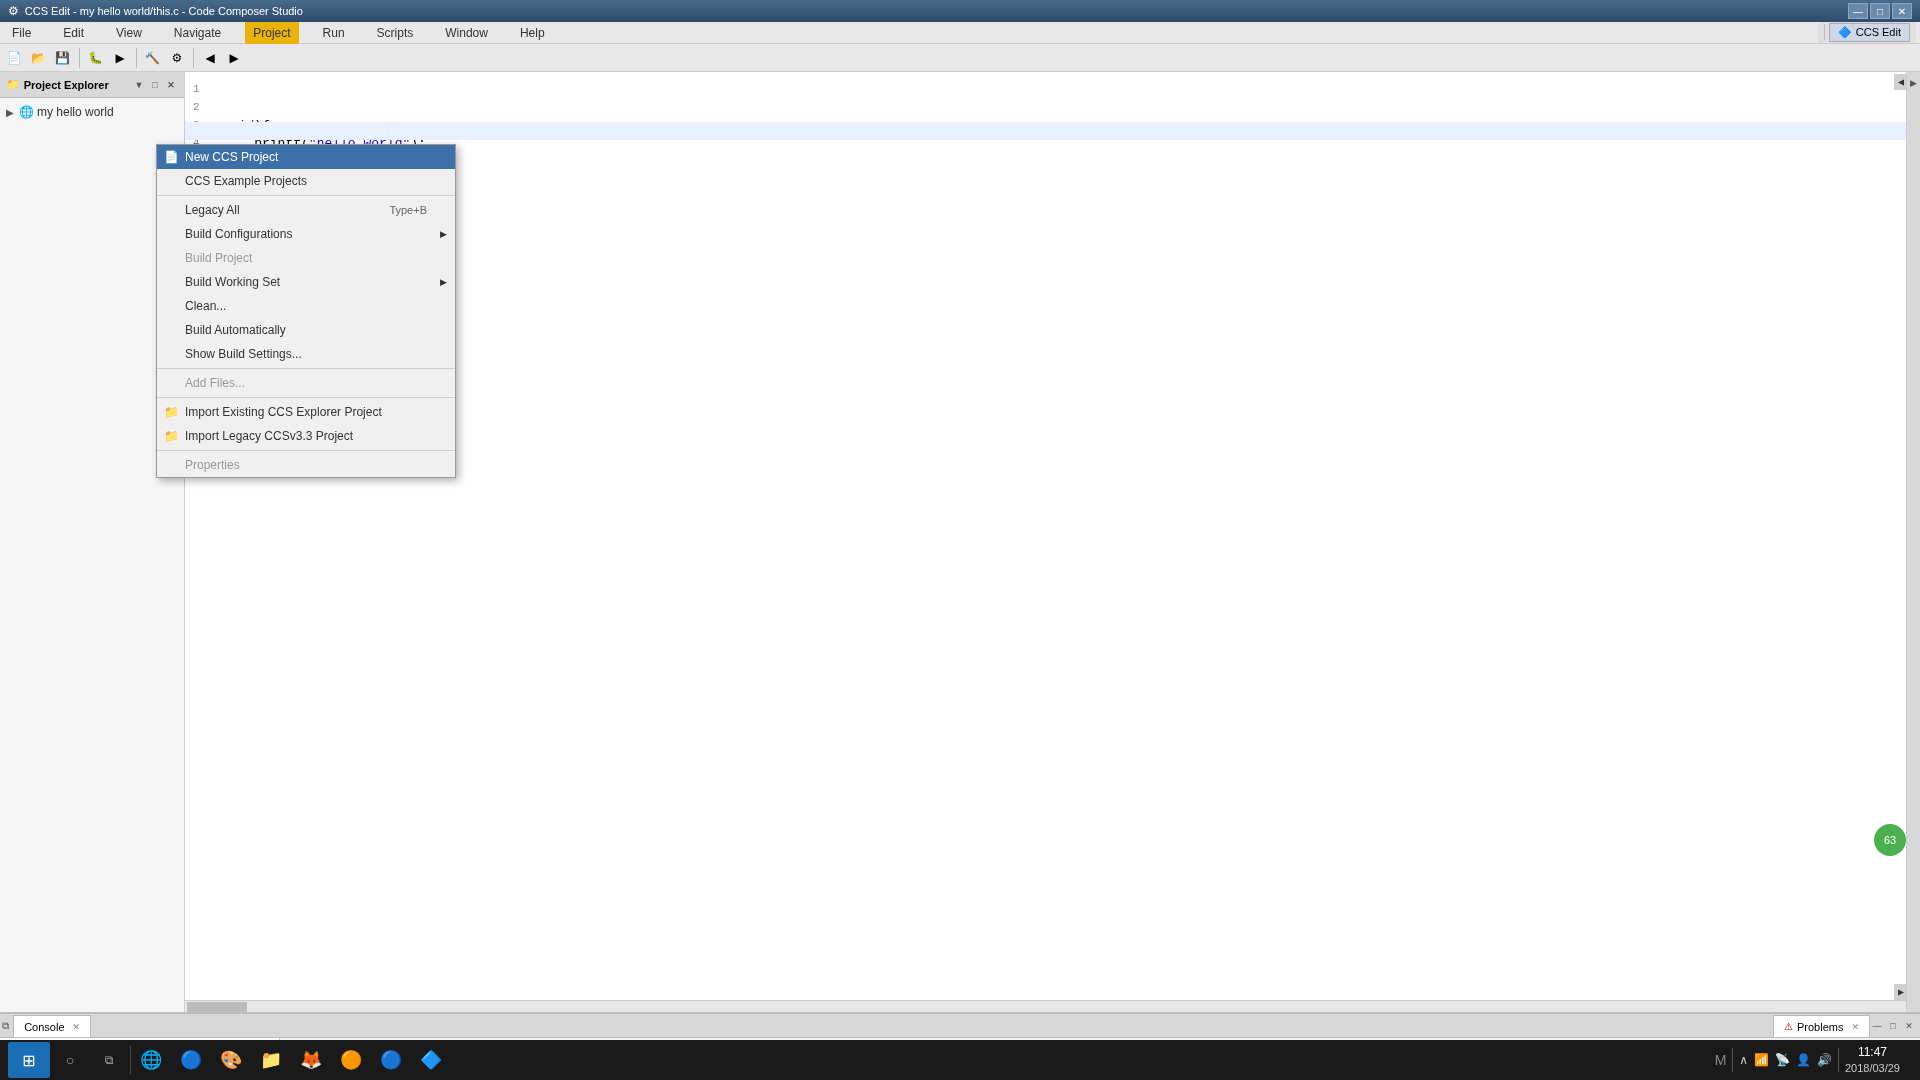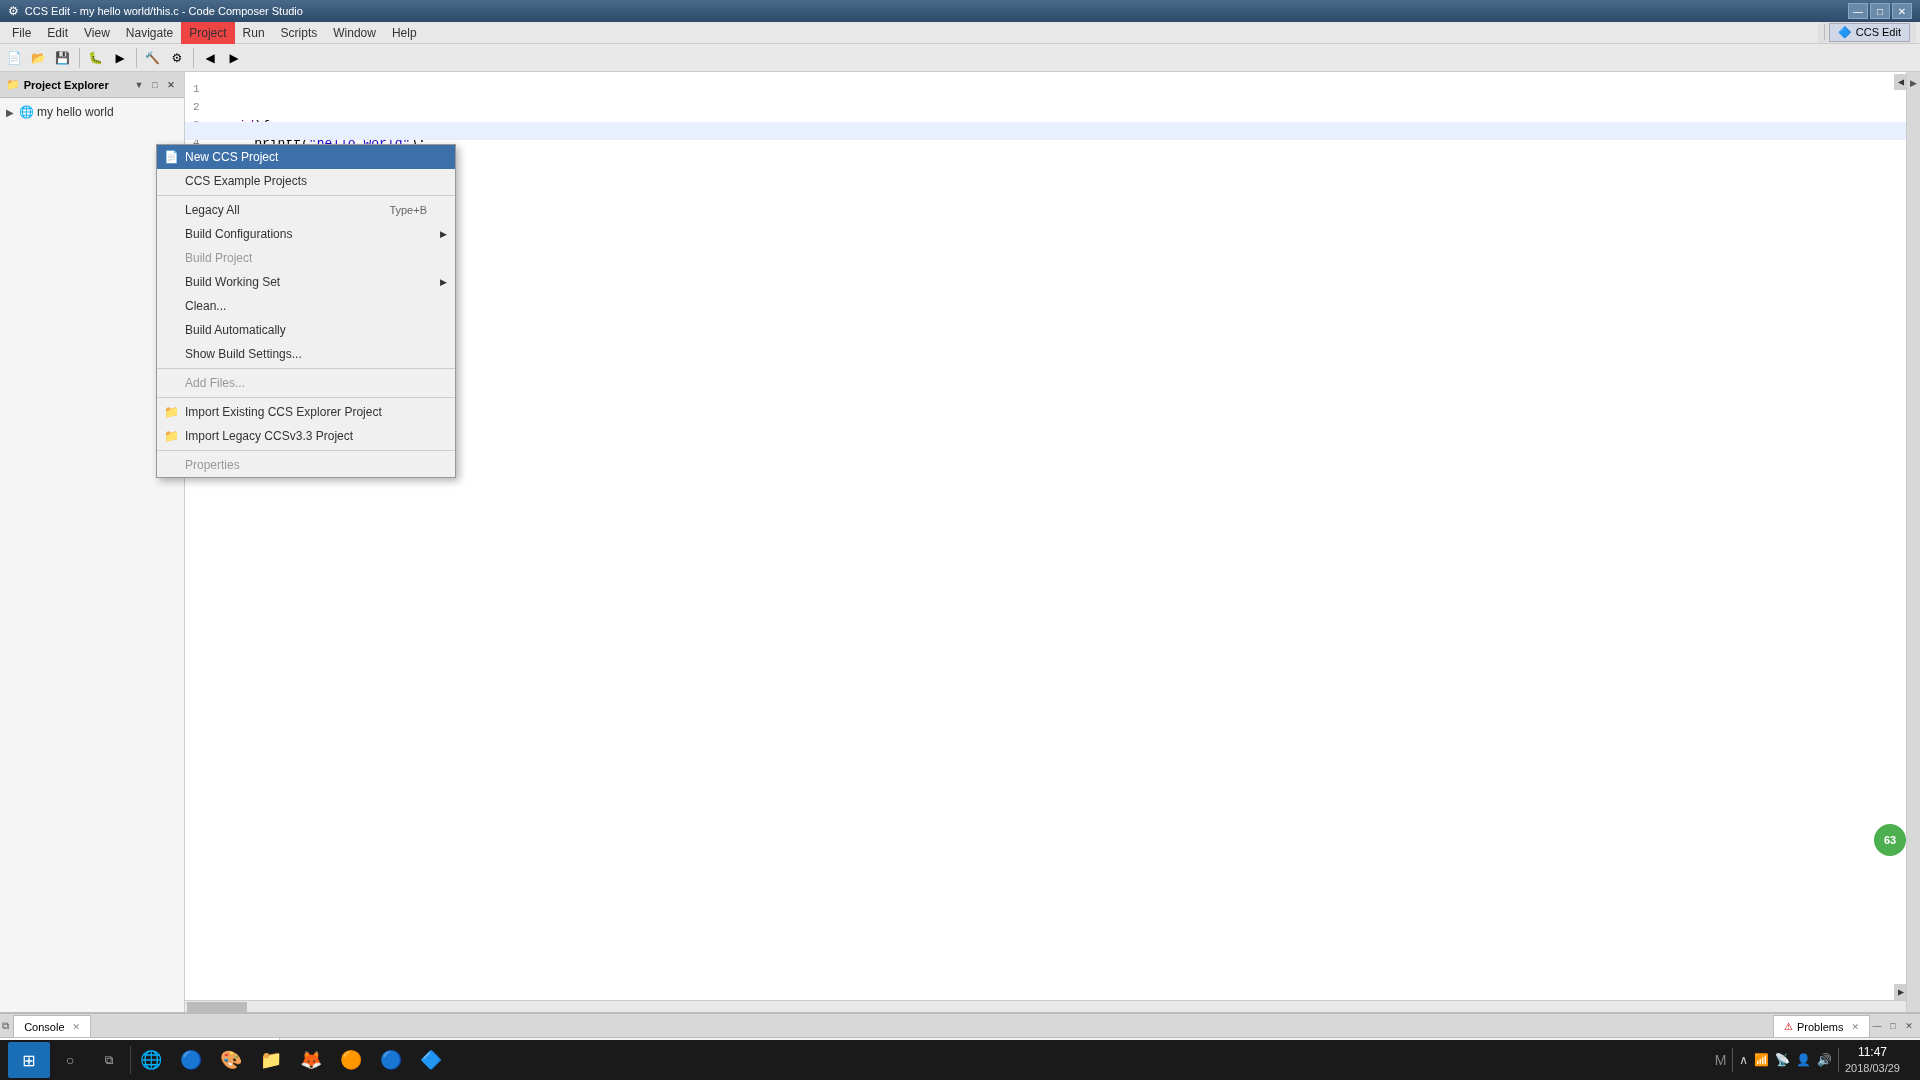--- a/index.html
+++ b/index.html
@@ -49,32 +49,33 @@
 
     
     #menu-bar {
       width: 100%;
       height: 22px;
       background: #e8e8e8;
       border-bottom: 1px solid #ccc;
       display: flex;
       align-items: center;
       padding: 0 4px;
+      gap: 16px;
     }
     .menu-item {
       padding: 2px 8px;
       cursor: pointer;
       font-size: 12px;
       color: #333;
       height: 22px;
       display: flex;
       align-items: center;
     }
     .menu-item:hover, .menu-item.active {
-      background: #ef4444;
+      background: #eab308;
     }
 
     
     #toolbar {
       width: 100%;
       height: 28px;
       background: #e8e8e8;
       border-bottom: 1px solid #ccc;
       display: flex;
       align-items: center;
@@ -618,21 +619,21 @@
               <th style="background:#e8e8e8;border-bottom:1px solid #ccc;border-right:1px solid #ccc;padding:2px 6px;text-align:left;font-weight:normal;width:15%;">Path</th>
               <th style="background:#e8e8e8;border-bottom:1px solid #ccc;border-right:1px solid #ccc;padding:2px 6px;text-align:left;font-weight:normal;width:10%;">Location</th>
               <th style="background:#e8e8e8;border-bottom:1px solid #ccc;padding:2px 6px;text-align:left;font-weight:normal;width:10%;">Type</th>
             </tr>
           </thead>
 
         </table>
       </div>
     </div>
 
-    <div style="position:absolute;right:14px;top:calc(100% - 220px - 40px + 4px);width:32px;height:32px;background:#4CAF50;border-radius:50%;display:flex;align-items:center;justify-content:center;color:white;font-size:11px;font-weight:bold;z-index:20;">
+    <div style="position:absolute;right:14px;top:calc(100% - 220px - 40px + 4px);width:32px;height:32px;background:#4CAF50;border-radius:50%;display:flex;align-items:center;justify-content:center;color:white;font-size:11px;font-weight:normal;z-index:20;">
       <span>63</span>
     </div>
   </div>
 </div>
 
 <div id="taskbar" style="width:100%;height:40px;background:#1a1a1a;display:flex;align-items:center;padding:0 8px;gap:2px;">
 
   <div class="taskbar-btn" style="width:42px;height:36px;background:#1a6eb5;border-radius:2px;">
     <span style="color:white;font-size:16px;">⊞</span>
   </div>

